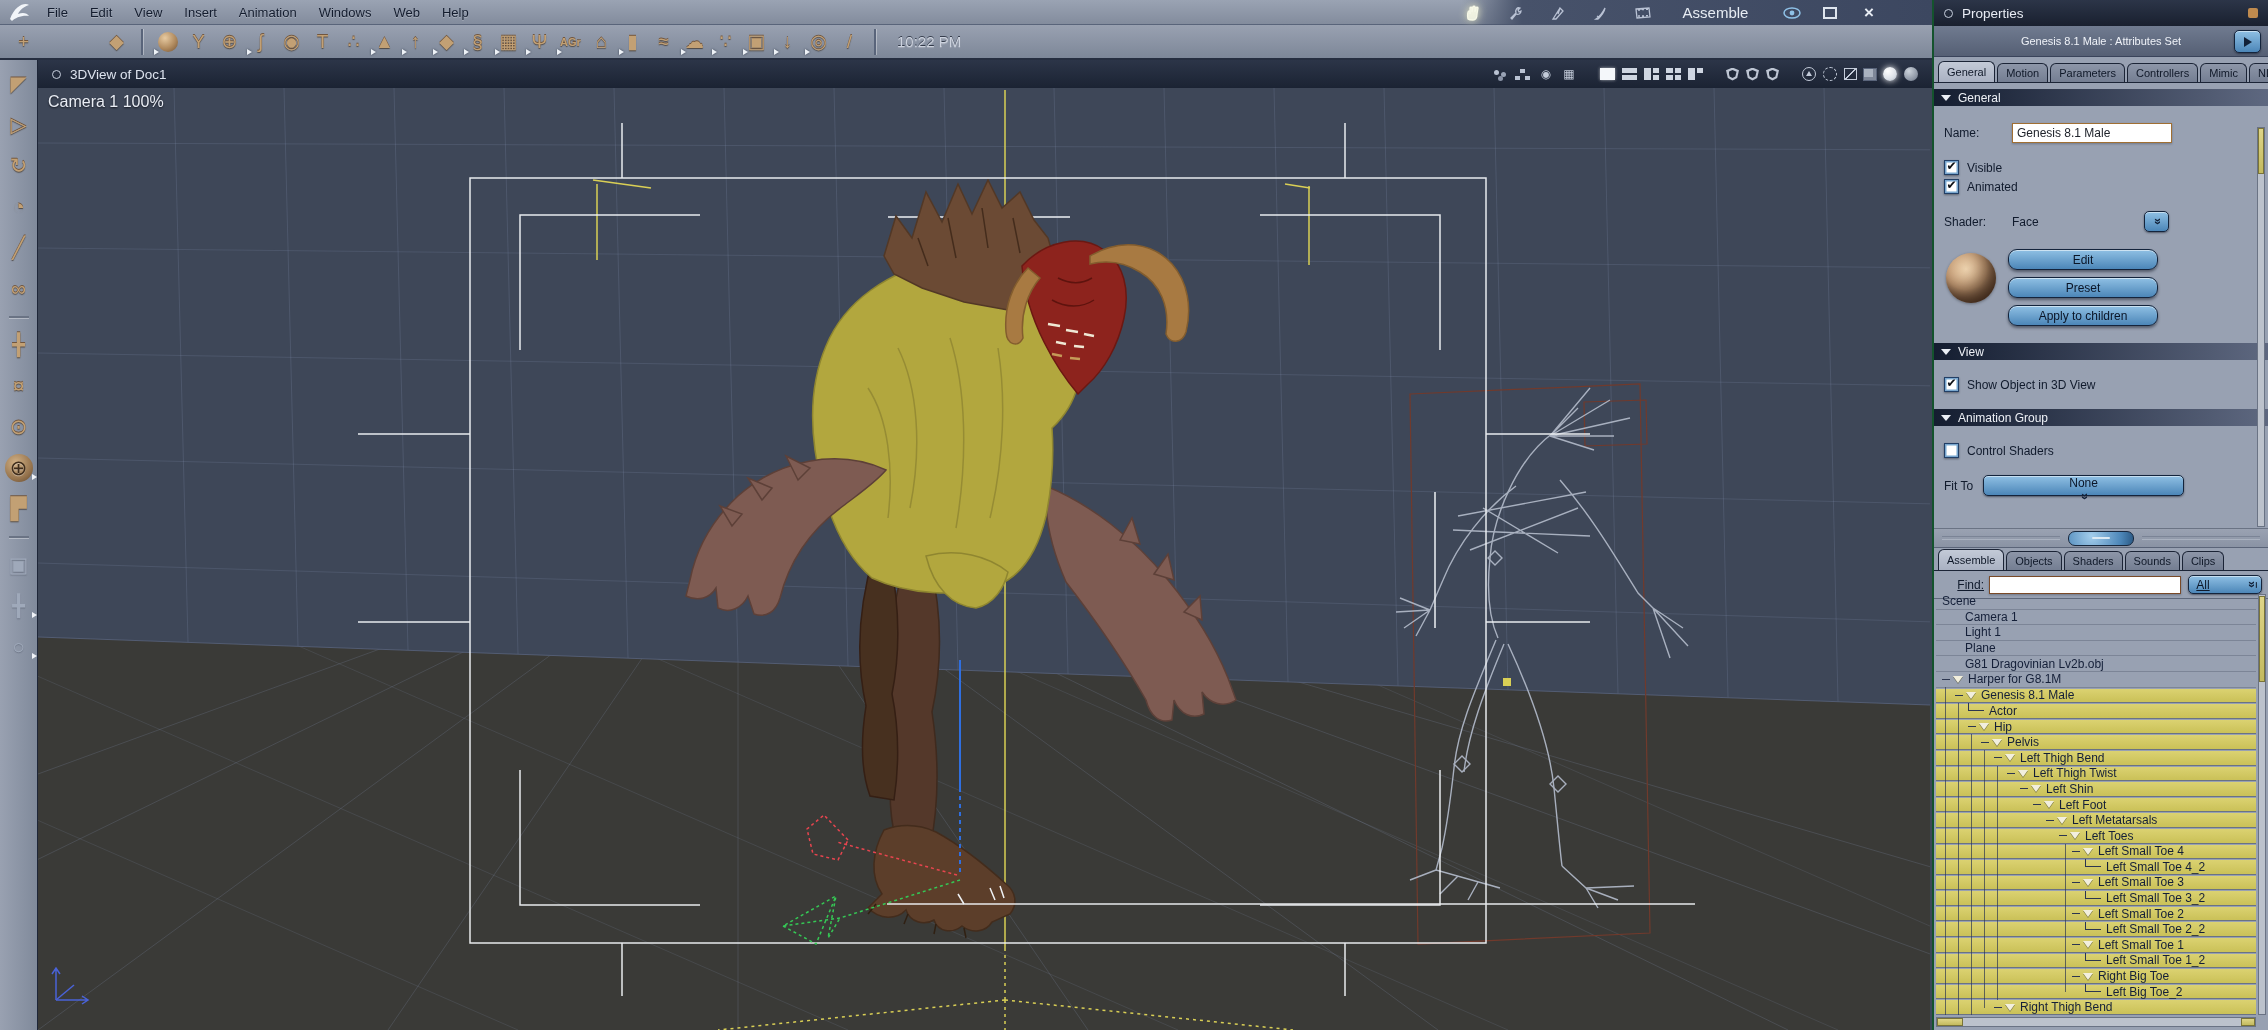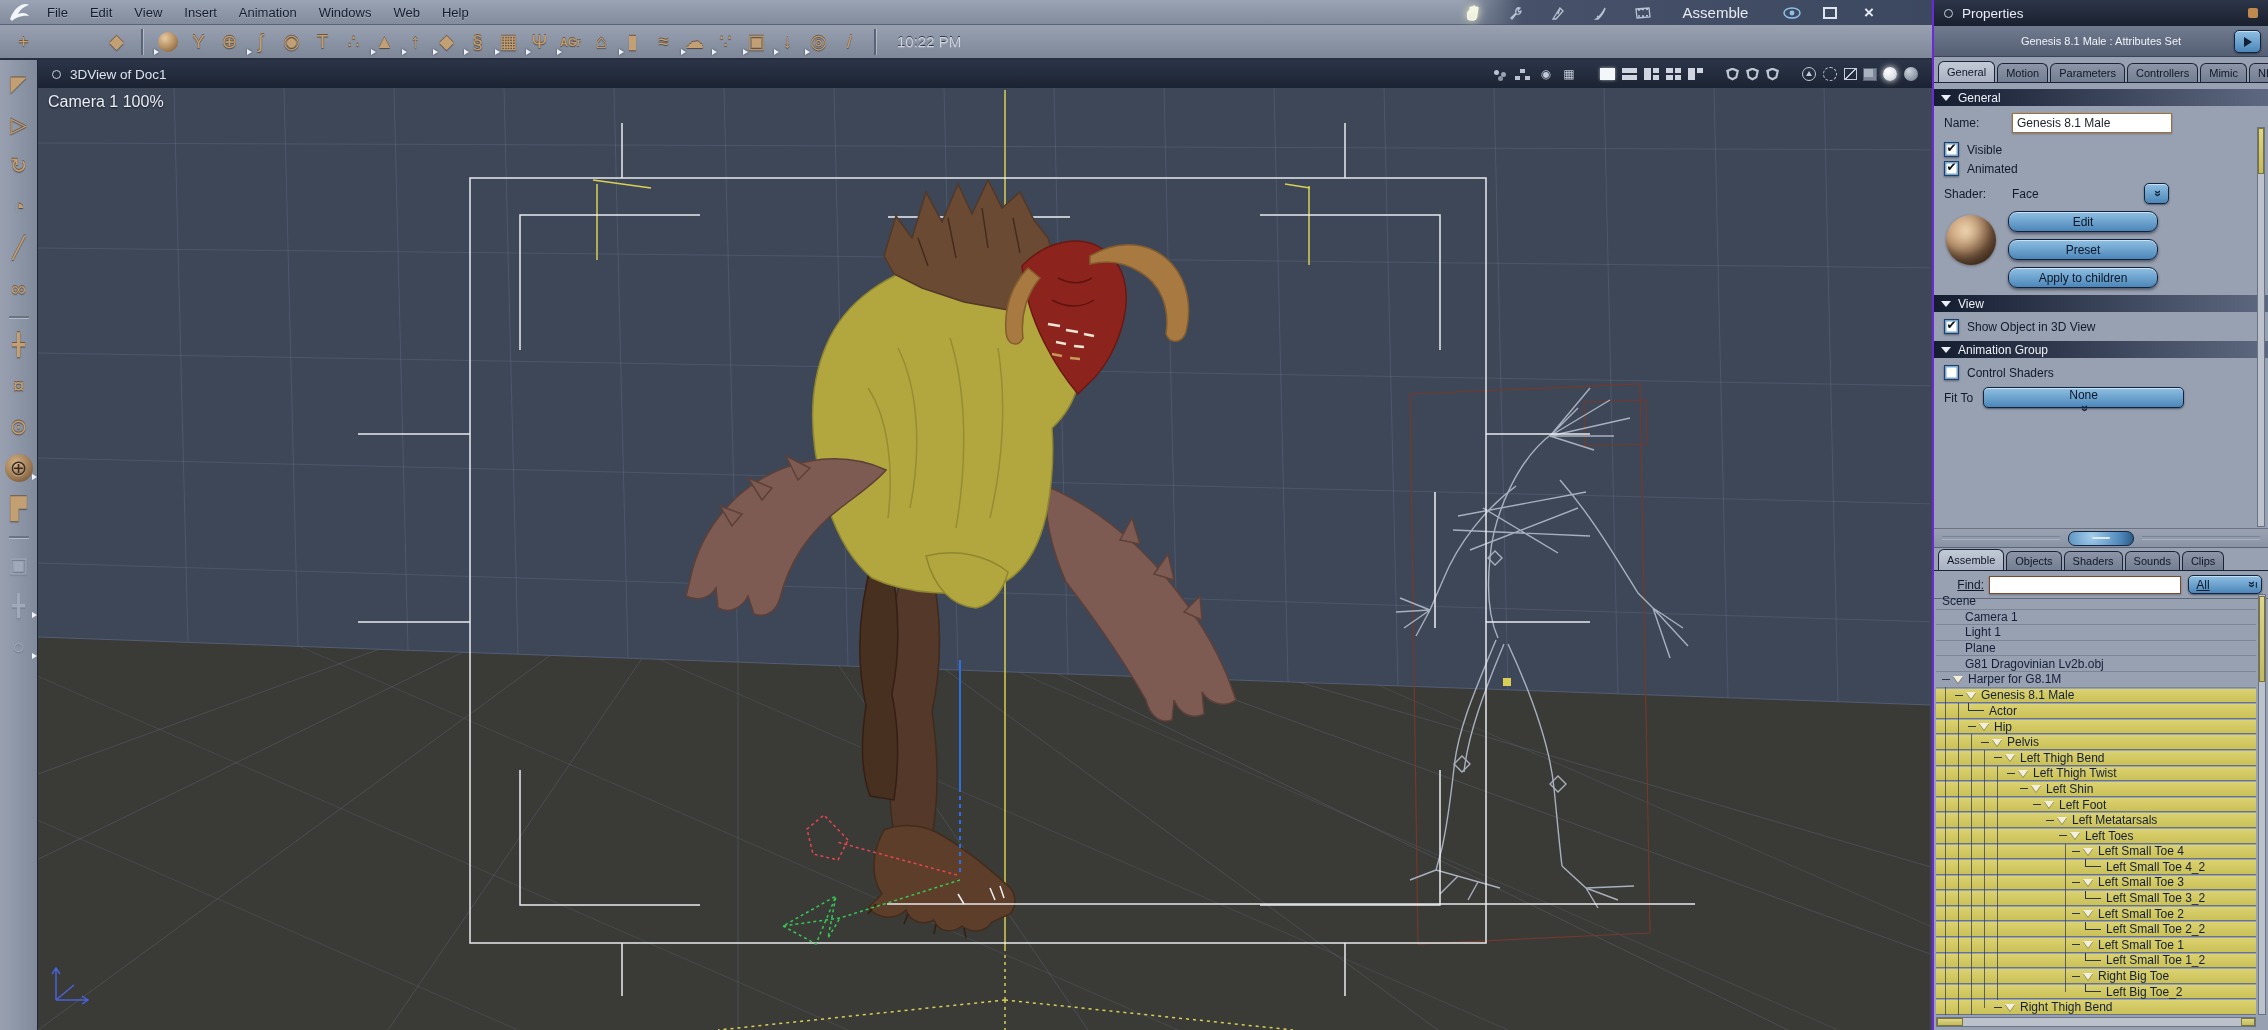--- a/index.html
+++ b/index.html
@@ -89,40 +89,40 @@
   .t-spht{width:14px;height:14px;border-radius:50%;background:radial-gradient(circle at 35% 30%,#ccd3db,#8d96a5 65%,#5e6777);}
 
   
   .viewport{position:absolute;left:38px;top:88px;width:1894px;height:942px;background:#3e4758;
     box-shadow:inset 0 0 0 1px #cdc14e;z-index:3;}
   .viewport svg{display:block;}
   .camlabel{position:absolute;left:10px;top:5px;font-size:16px;color:#e9edf4;text-shadow:0 1px 2px #12161f;z-index:6;}
 
   
   .rightpanel{position:absolute;left:1932px;top:0;width:336px;height:1030px;background:#98a1b2;
-    border-left:2px solid #6d28d9;box-sizing:border-box;z-index:6;font-size:12px;color:#101a2c;}
+    border-left:2px solid #14532d;box-sizing:border-box;z-index:6;font-size:12px;color:#101a2c;}
   .ptitle{height:26px;background:linear-gradient(#2c3548,#19202f);display:flex;align-items:center;gap:9px;
     color:#e8ecf4;font-size:13.5px;padding:0 10px;}
   .ring{width:7px;height:7px;border:1.5px solid #c7cfdd;border-radius:50%;flex:none;}
   .ptitle-btn{width:10px;height:10px;background:#bf8a4e;border-radius:2px;margin-left:auto;}
   .psub{height:30px;background:linear-gradient(#707b90,#555f74);display:flex;align-items:center;justify-content:center;
     color:#eff2f8;font-size:11px;position:relative;border-bottom:1px solid #39435a;}
   .arrowbtn{position:absolute;right:7px;top:4px;width:25px;height:21px;border-radius:5px;border:1px solid #14243c;
     background:linear-gradient(#8fc0e4,#4c86b8);display:flex;align-items:center;justify-content:center;
     box-shadow:0 1px 2px rgba(10,16,28,.5),inset 0 1px 0 rgba(255,255,255,.5);}
   .tri-right{width:0;height:0;border-top:5px solid transparent;border-bottom:5px solid transparent;border-left:8px solid #122138;}
   .ptabs{display:flex;gap:2px;padding:4px 4px 0 4px;border-bottom:1px solid #1b2436;align-items:flex-end;}
   .ptab{height:18px;padding:0 8px;color:#0f1828;background:linear-gradient(#8d96a8,#747e92);
     border:1px solid #1b2436;border-bottom:none;border-radius:6px 6px 0 0;display:flex;align-items:center;font-size:11px;}
   .ptab.active{background:linear-gradient(#c3cad7,#a9b1c2);height:20px;}
   .pcontent{position:relative;height:448px;}
   .sech{height:17px;background:linear-gradient(90deg,#141d30,#5e6880);color:#eef1f6;font-size:12px;
     display:flex;align-items:center;gap:7px;padding:0 7px;margin-top:6px;}
   .tri-down{width:0;height:0;border-left:5px solid transparent;border-right:5px solid transparent;border-top:6px solid #eaeef5;}
-  .prow{display:flex;align-items:center;margin:7px 10px;}
+  .prow{display:flex;align-items:center;margin:17px 10px;}
   .plabel{width:68px;flex:none;}
   .pval{width:118px;flex:none;}
   input.text{height:18px;border:1.5px solid #a06f33;background:#fff;font-size:12px;padding:0 4px;color:#20242c;
     width:150px;font-family:"Liberation Sans",sans-serif;box-shadow:0 1px 2px rgba(20,26,40,.3);}
   .cb{width:13px;height:13px;background:#fff;border:1px solid #223f66;box-shadow:inset 0 0 0 1.5px #79a7cf,0 1px 2px rgba(0,0,0,.4);
     display:flex;align-items:center;justify-content:center;font-size:12px;color:#0c0f14;margin-right:8px;flex:none;}
   .cb.checked::after{content:"\2714";margin-top:-3px;}
   .ddbtn{width:23px;height:19px;border-radius:5px;border:1px solid #14243c;margin-left:14px;
     background:linear-gradient(#8fc0e4,#4c86b8);display:flex;align-items:center;justify-content:center;
     box-shadow:0 1px 2px rgba(10,16,28,.5),inset 0 1px 0 rgba(255,255,255,.5);}

